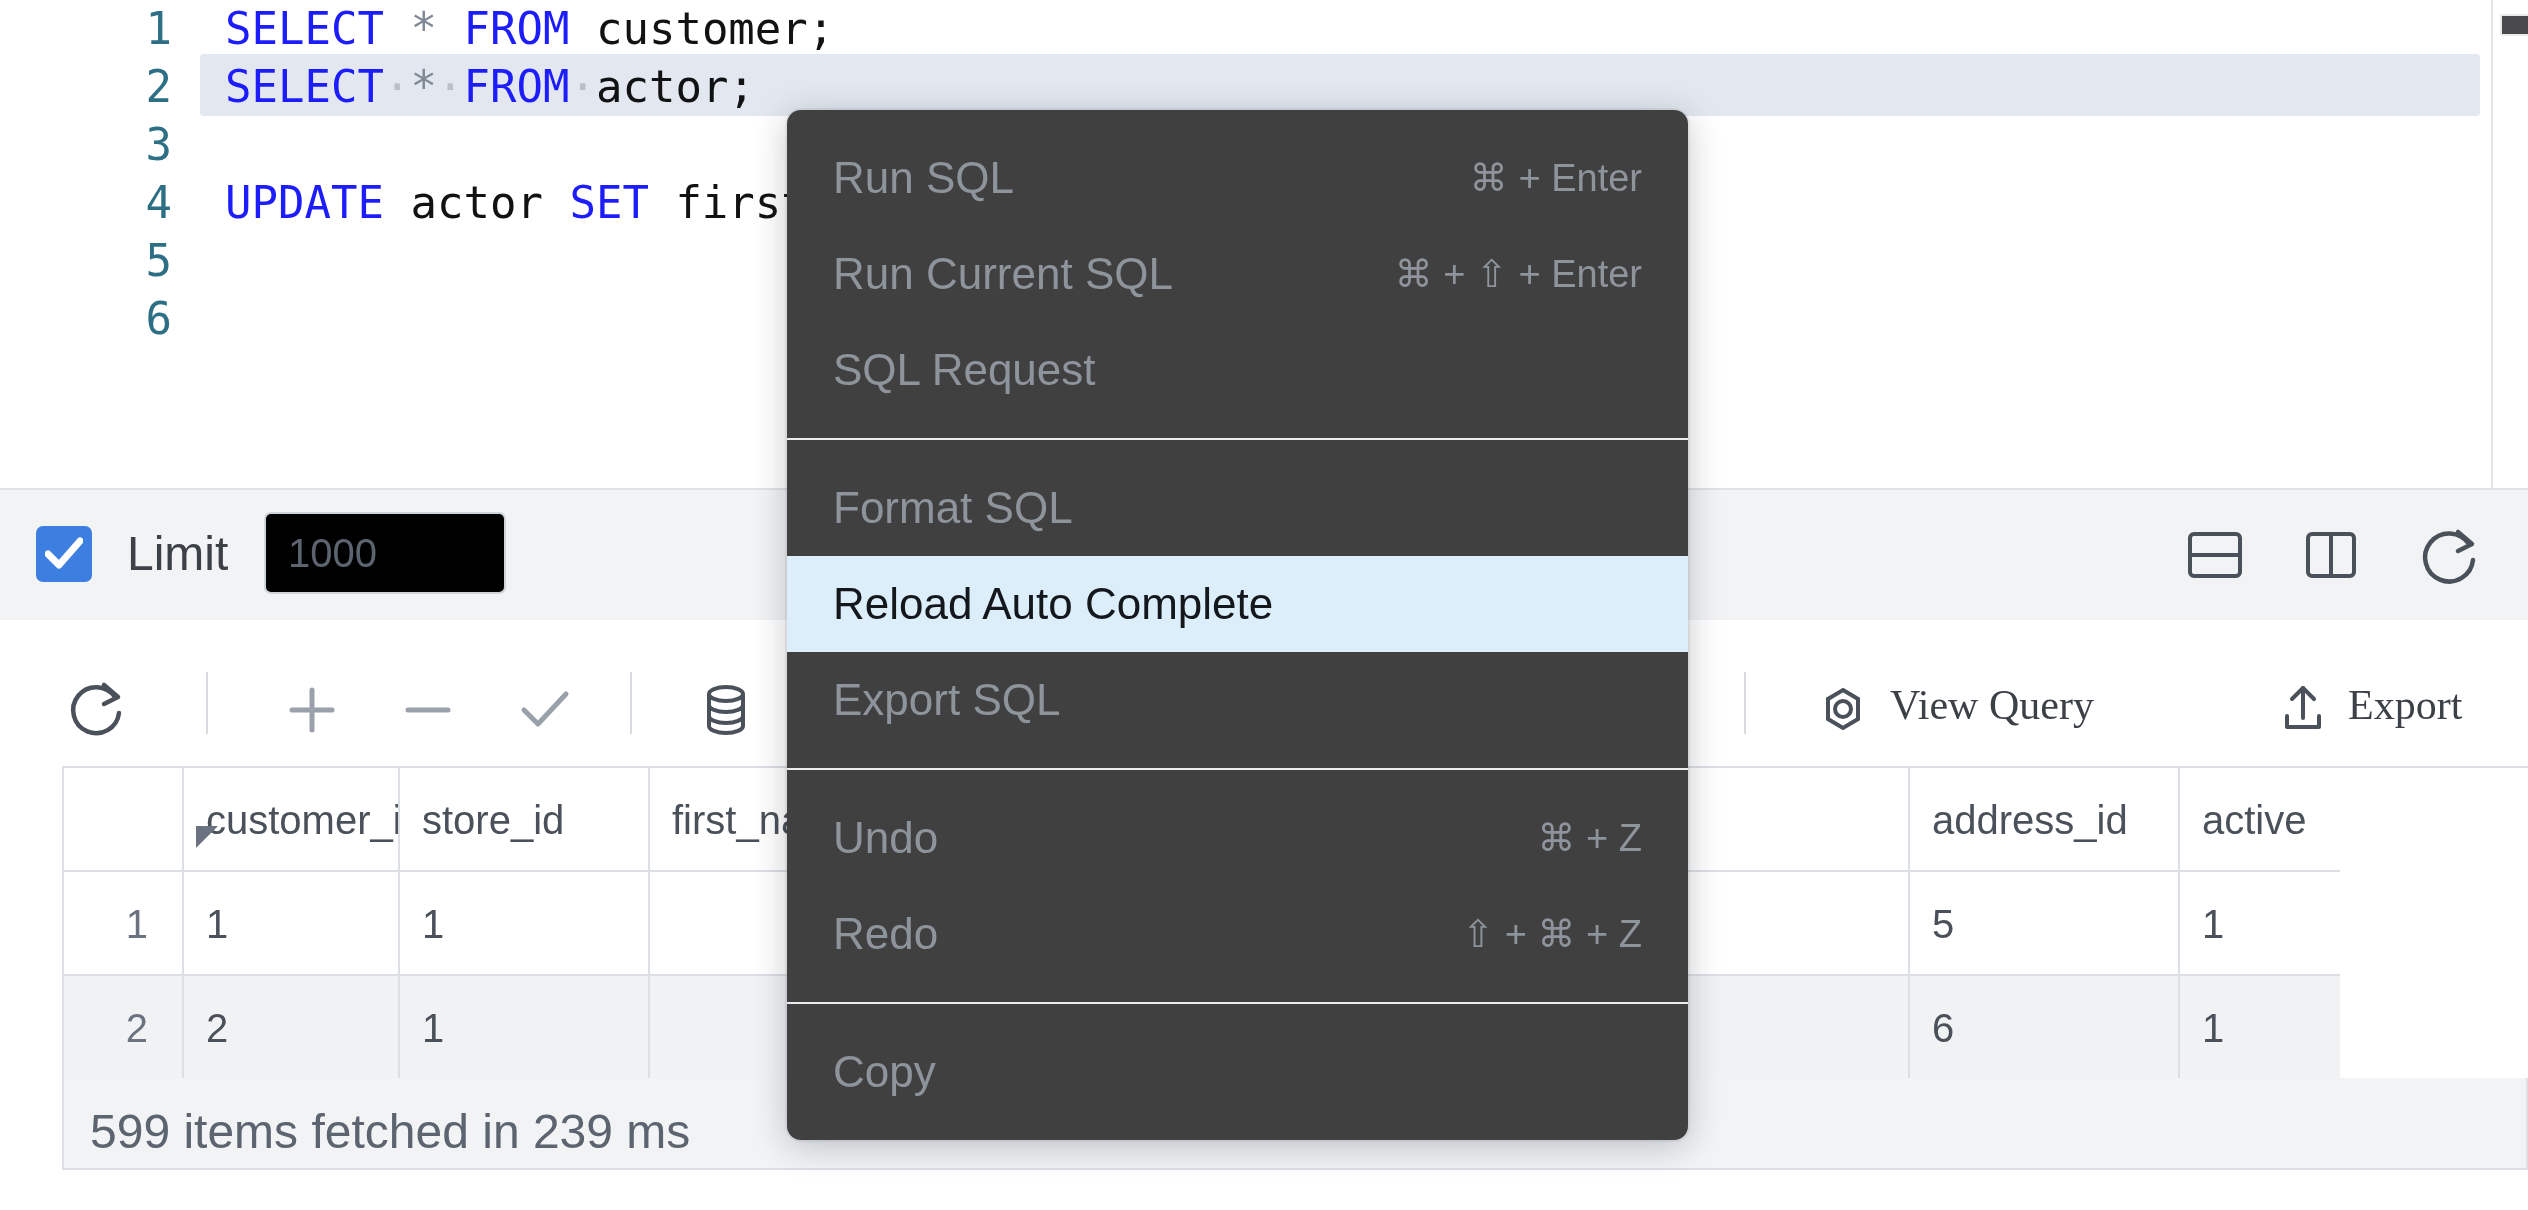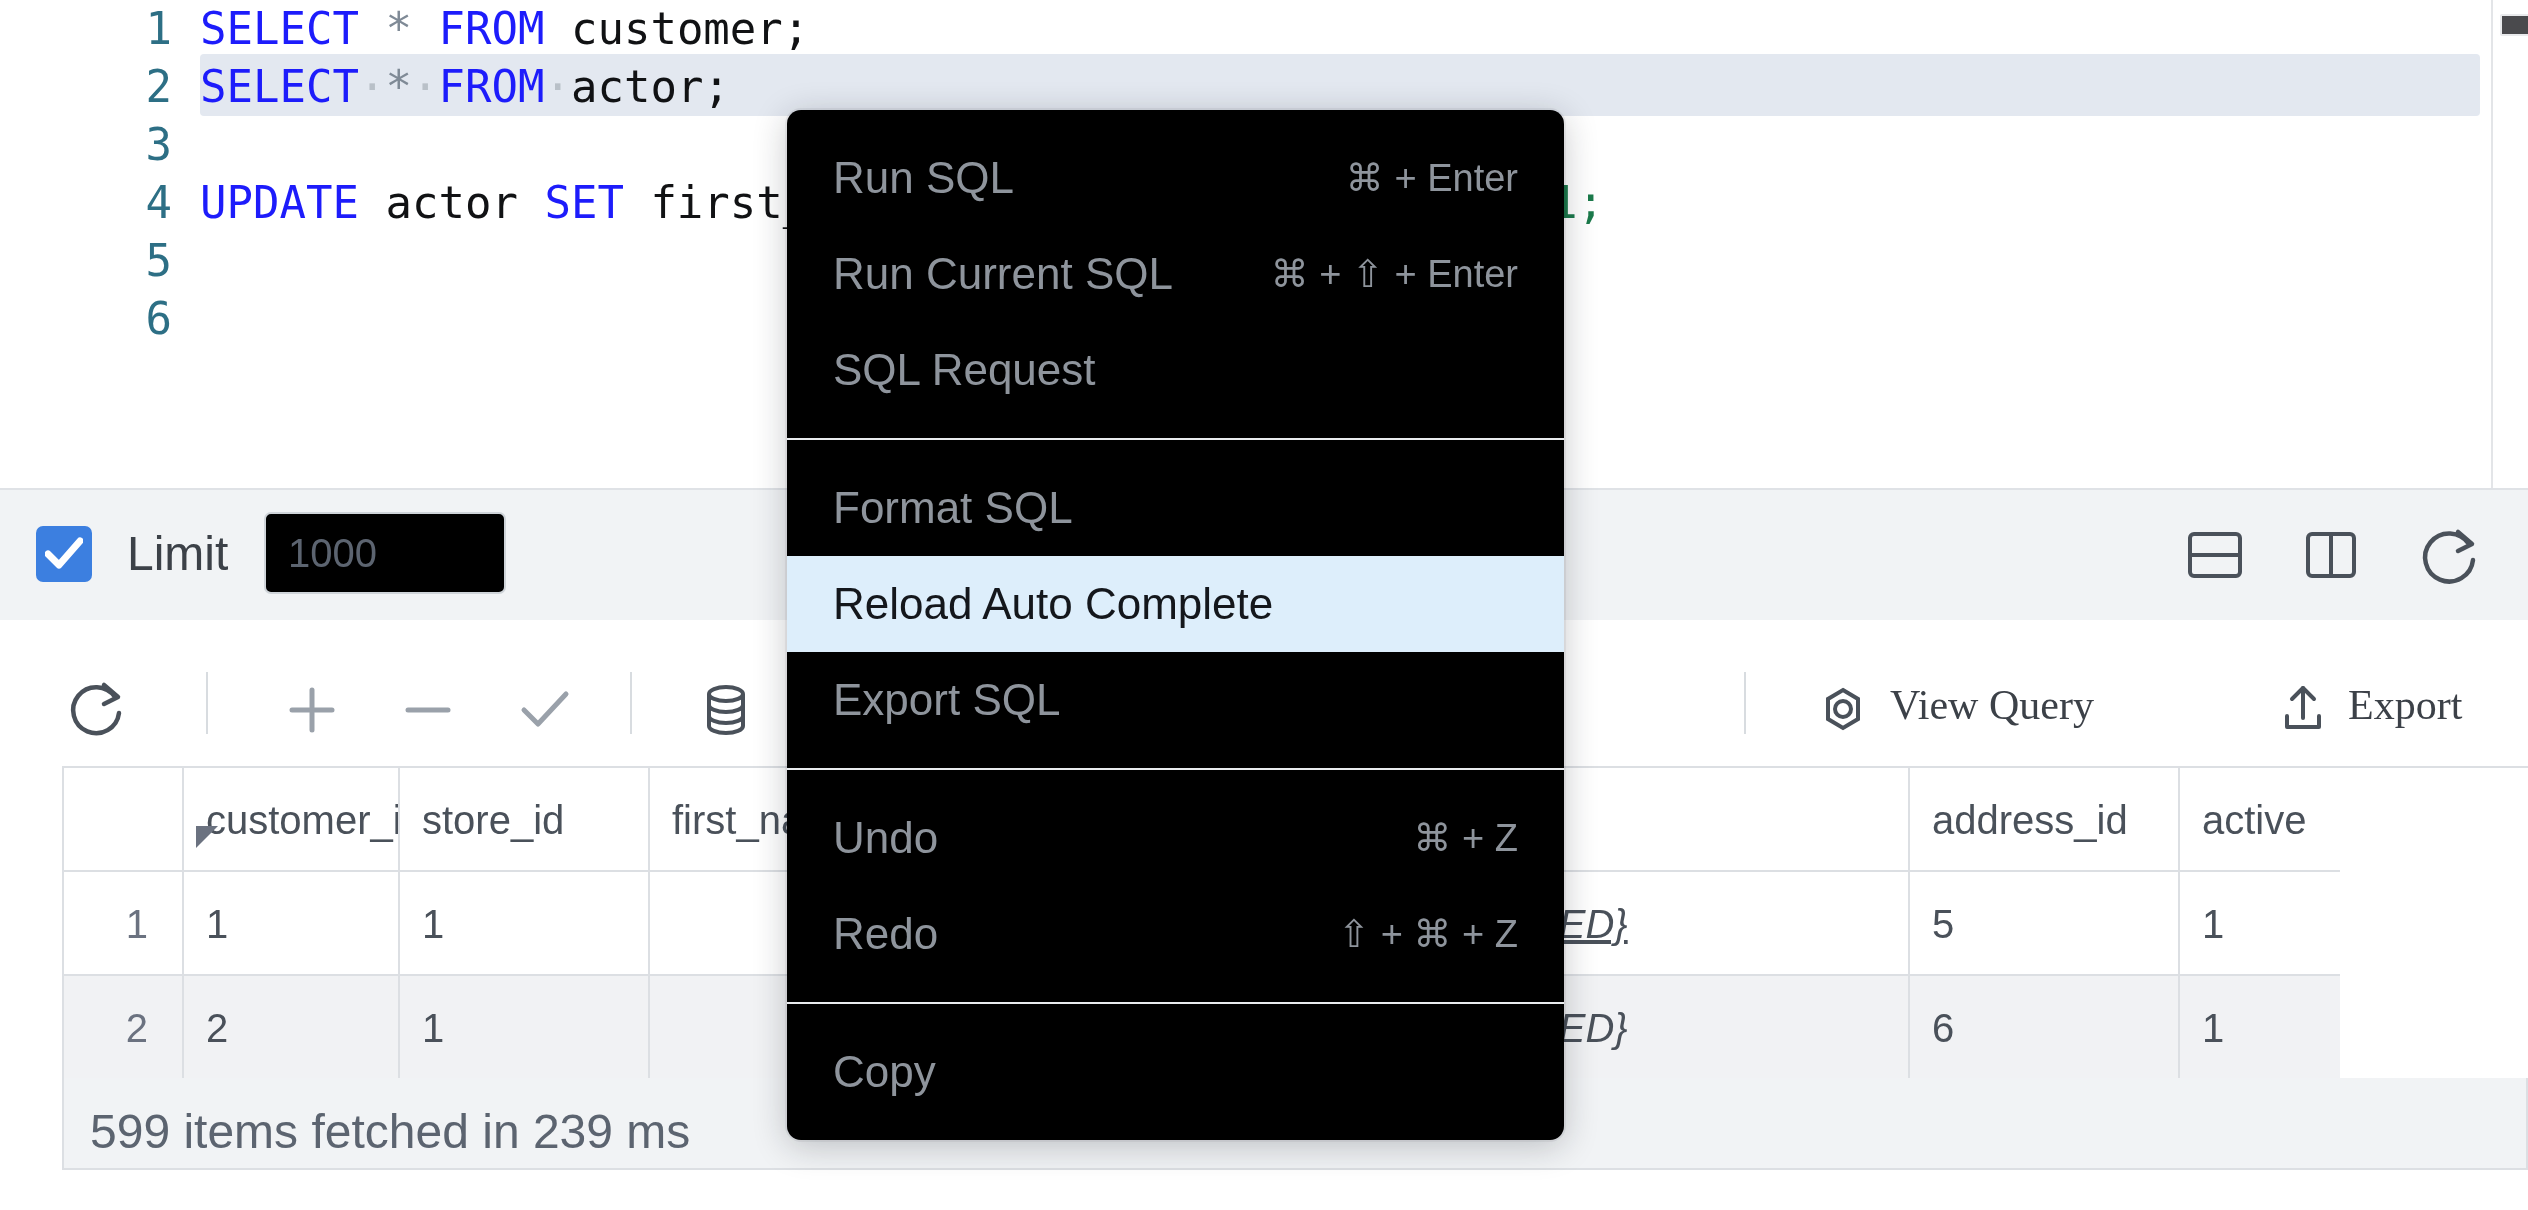--- a/index.html
+++ b/index.html
@@ -22,21 +22,21 @@
   .code-line{
     position:absolute;left:0;height:58px;line-height:58px;white-space:pre;
     font-family:"DejaVu Sans Mono","Liberation Mono",monospace;
     font-size:44px;
   }
   .ln{
     position:absolute;left:0;width:172px;text-align:right;
     color:#2d6f85;font-family:"DejaVu Sans Mono","Liberation Mono",monospace;
     font-size:44px;
   }
-  .ctext{position:absolute;left:200px;white-space:pre;text-align:right;}
+  .ctext{position:absolute;left:225px;white-space:pre;text-align:right;}
   .kw{color:#1d1cfb;font-weight:500;}
   .id{color:#111214;}
   .op{color:#7f8a96;}
   .num{color:#1b7a4b;}
   .star{color:#7f8a96;}
   .hl-line{
     position:absolute;left:200px;top:54px;width:2280px;height:62px;
     background:#e3e8f0;border-radius:4px;
   }
   .dot{color:#b9c0c8;}
@@ -131,22 +131,22 @@
     position:absolute;left:62px;top:1078px;width:2466px;height:92px;
     background:#f1f3f5;border:2px solid #dcdfe3;border-top:none;box-sizing:border-box;
   }
   .status span{
     position:absolute;left:26px;top:10px;height:88px;line-height:88px;
     font-size:48px;color:#5c6470;
   }
 
   
   .ctx{
-    position:absolute;left:787px;top:110px;width:777px;
-    background:#000000;border-radius:14px;
+    position:absolute;left:787px;top:110px;width:901px;
+    background:#404040;border-radius:14px;
     box-shadow:0 6px 34px rgba(20,24,33,.24),0 0 0 2px rgba(20,24,33,.055);
     overflow:hidden;
   }
   .ctx-group{padding:20px 0;}
   .ctx-group + .ctx-group{border-top:2px solid #e9ebee;}
   .ctx-item{
     position:relative;height:96px;display:flex;align-items:center;
     padding:0 46px;box-sizing:border-box;
   }
   .ctx-item .lbl{font-size:44px;color:#8e949c;white-space:nowrap;}

